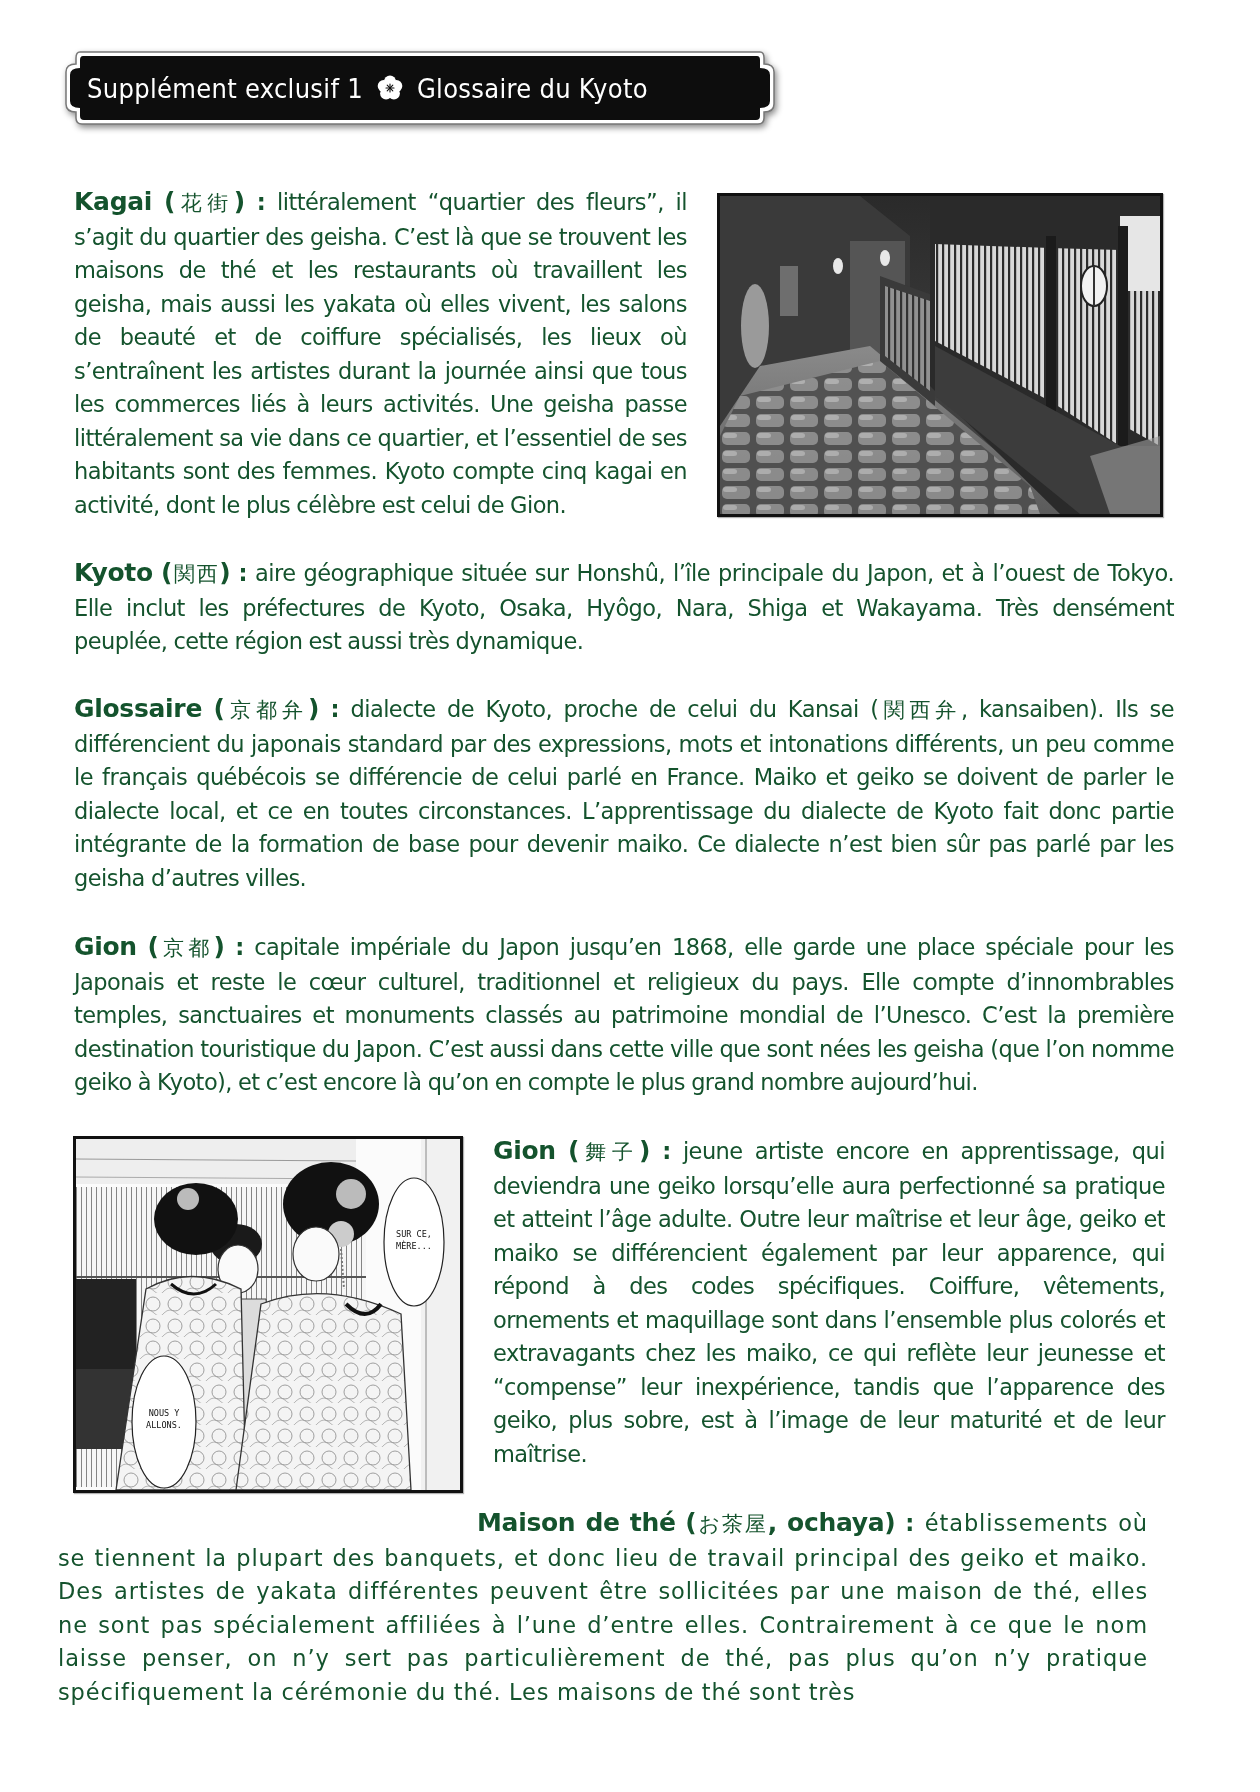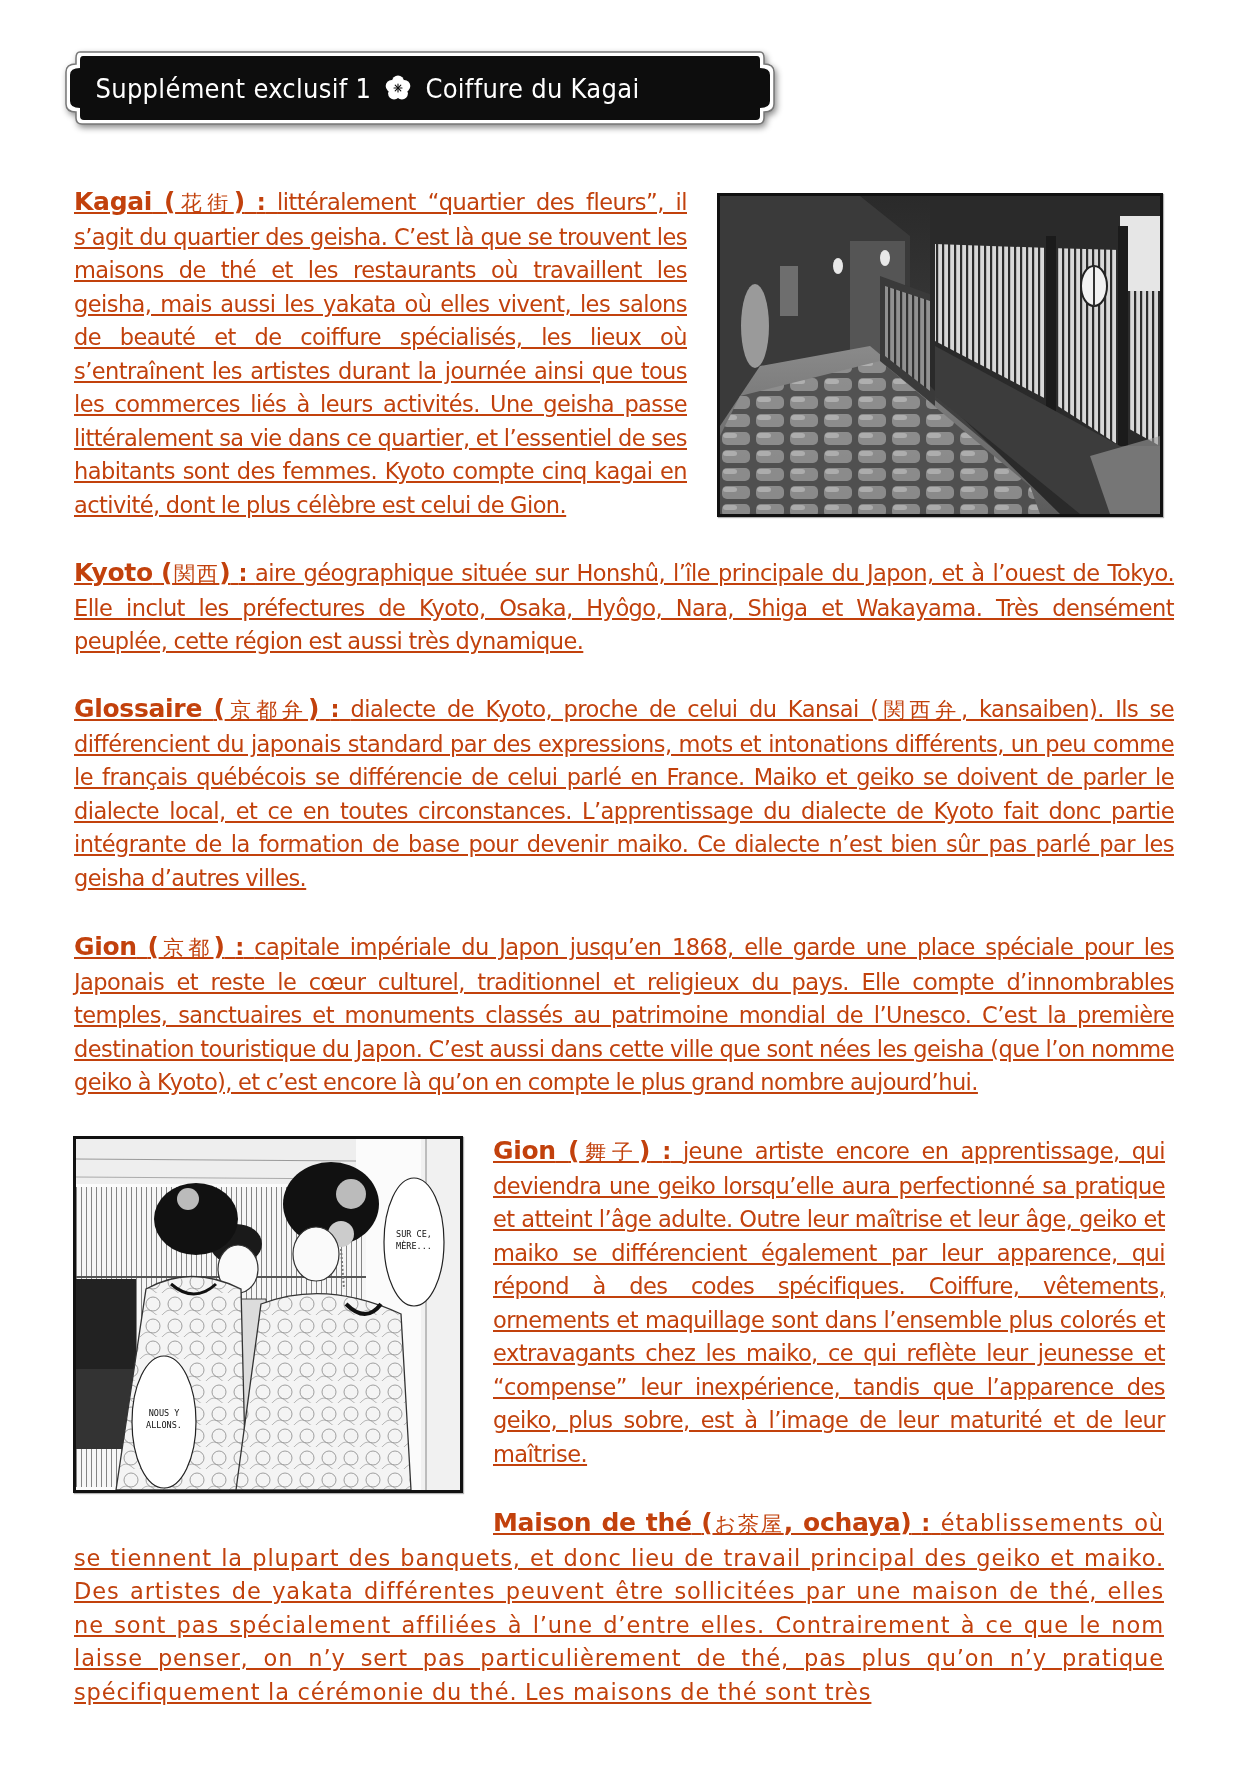--- a/index.html
+++ b/index.html
@@ -49,24 +49,23 @@
       width: 26px;
       height: 26px;
       margin: 0 14px;
     }
     
     .entry {
       position: absolute;
       font-family: "DejaVu Sans", "Liberation Sans", sans-serif;
       font-size: 22.5px;
       line-height: 33.5px;
-      color: #c2410c;
+      color: #14532d;
       letter-spacing: -0.55px;
       word-spacing: -0.5px;
-      text-decoration: underline;
     }
     .entry .term {
       font-weight: bold;
       font-size: 25px;
       letter-spacing: -0.3px;
     }
     .entry .kanji {
       font-family: "DejaVu Serif", "Liberation Serif", serif;
       font-weight: normal;
       font-size: 21px;
@@ -75,21 +74,21 @@
       font-weight: bold;
     }
     .justify { text-align: justify; }
 
     #entry-kagai { left: 74px; top: 185px; width: 613px; }
     #entry-kansai { left: 74px; top: 556px; width: 1100px; }
     #entry-kyotoben { left: 74px; top: 692px; width: 1100px; }
     #entry-kyoto { left: 74px; top: 930px; width: 1100px; }
     #entry-maiko { left: 493px; top: 1134px; width: 672px; }
     #entry-maison {
-      left: 74px; top: 1506px; width: 1090px;
+      left: 58px; top: 1506px; width: 1090px;
       letter-spacing: 0.9px;
     }
     #entry-maison .first-line-indent { display: inline-block; width: 419px; }
 
     
     .illustration {
       position: absolute;
       border: 3px solid #111;
       overflow: hidden;
       box-shadow: 1px 1px 1px rgba(0,0,0,0.3);
@@ -135,21 +134,21 @@
           <circle cx="6.7" cy="11" r="6"></circle>
         </g>
         <g stroke="#0d0d0d" stroke-width="1.1" stroke-linecap="round">
           <line x1="13" y1="9" x2="13" y2="17"></line>
           <line x1="9" y1="13" x2="17" y2="13"></line>
           <line x1="10.2" y1="10.2" x2="15.8" y2="15.8"></line>
           <line x1="15.8" y1="10.2" x2="10.2" y2="15.8"></line>
         </g>
       </svg>
     </span>
-    <span>Coiffure du Kagai</span>
+    <span>Glossaire du Kyoto</span>
   </div>
 </div>
 
 <div id="entry-kagai" class="entry justify">
   <span class="term">Kagai</span>
   <span class="term">(<span class="kanji">花街</span>)</span>
   <span class="colon">:</span>
   <span>littéralement “quartier des fleurs”, il s’agit du quartier des geisha. C’est là que se trouvent les maisons de thé et les restaurants où travaillent les geisha, mais aussi les yakata où elles vivent, les salons de beauté et de coiffure spécialisés, les lieux où s’entraînent les artistes durant la journée ainsi que tous les commerces liés à leurs activités. Une geisha passe littéralement sa vie dans ce quartier, et l’essentiel de ses habitants sont des femmes. Kyoto compte cinq kagai en activité, dont le plus célèbre est celui de Gion.</span>
 </div>
 

